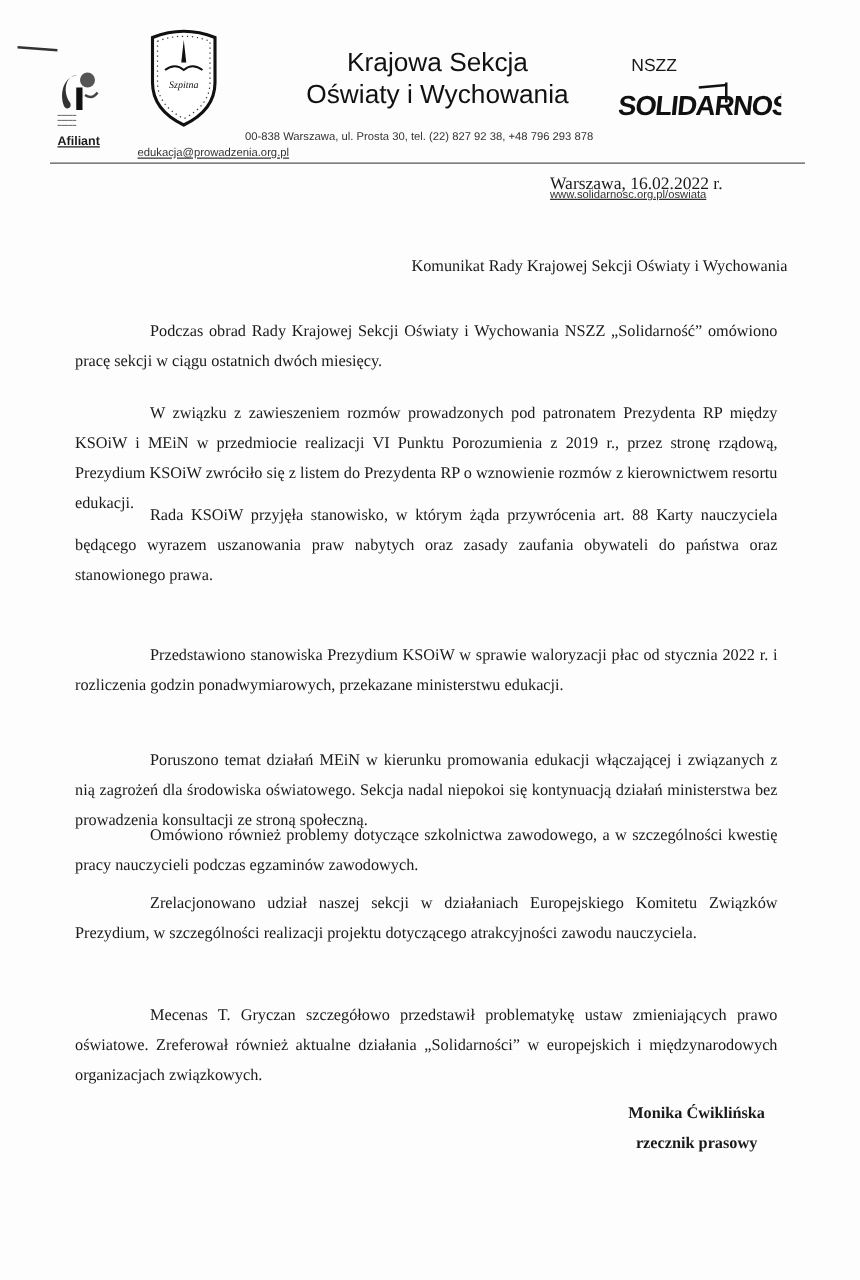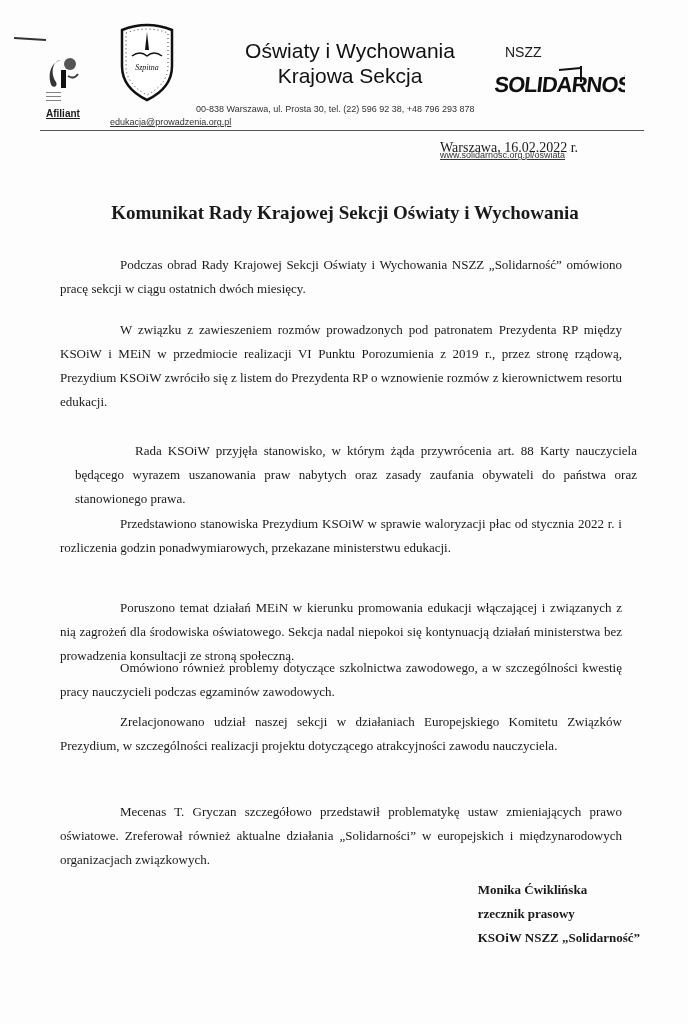--- a/index.html
+++ b/index.html
@@ -13,23 +13,23 @@
   .afiliant { left:46px; top:108px; font-size:10px; font-weight:bold;text-decoration:underline; }
   .shield { left:118px; top:22px; width:58px; height:80px; }
   .h-title { left:225px; top:38px; width:250px; text-align:center; font-size:21px; line-height:25px; color:#111; }
   .nszz { left:505px; top:44px; font-size:14px; }
   .solid-logo { left:495px; top:62px; width:130px; height:36px; }
   .addr { left:196px; top:104px; font-size:9px; color:#333; }
   .email { left:110px; top:117px; font-size:9px; color:#333; text-decoration:underline; }
   .www { left:440px; top:117px; font-size:9px; color:#333; text-decoration:underline;margin-top:33px; }
   .hr { left:40px; top:130px; width:604px; height:1px; background:#555; }
   .date { left:440px; top:140px; font-size:14px; }
-  .heading { left:60px; top:201px; width:570px; text-align:center; font-size:19px; font-weight:bold; line-height:24px; }
+  .heading { left:60px; top:201px; width:570px; text-align:right; font-size:13px; font-weight:normal; line-height:24px; }
   .para { left:60px; width:562px; font-size:13px; line-height:24px; text-align:justify; text-indent:60px; }
-  .sig { right:48px; text-align:left; font-size:13px; font-weight:bold; line-height:24px; }
+  .sig { right:76px; text-align:center; font-size:13px; font-weight:bold; line-height:24px; }
 </style>
 </head>
 <body>
 
 <div class="abs dash"></div>
 
 <svg class="abs ei-logo" viewBox="0 0 32 36">
   <path d="M14 4 C4 4 2 18 8 26 C10 30 6 32 4 30 C0 24 0 6 14 4 Z" fill="#333"></path>
   <rect x="13" y="14" width="5" height="18" fill="#111"></rect>
   <circle cx="22" cy="8" r="6" fill="#555"></circle>
@@ -40,48 +40,47 @@
 
 <svg class="abs shield" viewBox="0 0 58 80">
   <path d="M4 8 Q29 -2 54 8 L54 44 Q54 66 29 78 Q4 66 4 44 Z" fill="#fff" stroke="#111" stroke-width="2.5"></path>
   <path d="M8 11 Q29 3 50 11 L50 44 Q50 62 29 73 Q8 62 8 44 Z" fill="none" stroke="#333" stroke-width="1" stroke-dasharray="1 3"></path>
   <path d="M29 10 L27 28 L31 28 Z" fill="#111"></path>
   <path d="M14 34 Q22 28 29 34 Q36 28 44 34" stroke="#111" stroke-width="1.5" fill="none"></path>
   <text x="29" y="48" font-size="8" text-anchor="middle" font-family="Liberation Serif, serif" font-style="italic" fill="#111">Szpitna</text>
 </svg>
 
 <div class="abs h-title sans">
+  <div>Krajowa Sekcja</div>
   <div>Oświaty i Wychowania</div>
-  <div>Krajowa Sekcja</div>
 </div>
 
 <div class="abs nszz sans">NSZZ</div>
 <svg class="abs solid-logo" viewBox="0 0 130 36">
   <line x1="64" y1="8" x2="86" y2="6" stroke="#111" stroke-width="2"></line>
   <line x1="86" y1="4" x2="86" y2="20" stroke="#111" stroke-width="2"></line>
   <text x="2" y="30" font-size="22" font-weight="bold" font-family="Liberation Sans, sans-serif" fill="#111" letter-spacing="-1" transform="skewX(-6)">SOLIDARNOŚĆ</text>
 </svg>
 
-<div class="abs addr sans">00-838 Warszawa, ul. Prosta 30, tel. (22) 596 92 38, +48 796 293 878</div>
+<div class="abs addr sans">00-838 Warszawa, ul. Prosta 30, tel. (22) 827 92 38, +48 796 293 878</div>
 <div class="abs email sans">edukacja@prowadzenia.org.pl</div>
 <div class="abs www sans">www.solidarnosc.org.pl/oswiata</div>
 <div class="abs hr"></div>
 
 <div class="abs date serif">Warszawa, 16.02.2022 r.</div>
 
 <div class="abs heading serif">
   <div>Komunikat Rady Krajowej Sekcji Oświaty i Wychowania</div>
 </div>
 
 <div class="abs para serif" style="top:253px;">Podczas obrad Rady Krajowej Sekcji Oświaty i Wychowania NSZZ „Solidarność” omówiono pracę sekcji w ciągu ostatnich dwóch miesięcy.</div>
 <div class="abs para serif" style="top:318px;">W związku z zawieszeniem rozmów prowadzonych pod patronatem Prezydenta RP między KSOiW i MEiN w przedmiocie realizacji VI Punktu Porozumienia z 2019 r., przez stronę rządową, Prezydium KSOiW zwróciło się z listem do Prezydenta RP o wznowienie rozmów z kierownictwem resortu edukacji.</div>
-<div class="abs para serif" style="top:439px;margin-left:15px;">Rada KSOiW przyjęła stanowisko, w którym żąda przywrócenia art. 88 Karty nauczyciela będącego wyrazem uszanowania praw nabytych oraz zasady zaufania obywateli do państwa oraz stanowionego prawa.</div>
+<div class="abs para serif" style="top:400px;">Rada KSOiW przyjęła stanowisko, w którym żąda przywrócenia art. 88 Karty nauczyciela będącego wyrazem uszanowania praw nabytych oraz zasady zaufania obywateli do państwa oraz stanowionego prawa.</div>
 <div class="abs para serif" style="top:512px;">Przedstawiono stanowiska Prezydium KSOiW w sprawie waloryzacji płac od stycznia 2022 r. i rozliczenia godzin ponadwymiarowych, przekazane ministerstwu edukacji.</div>
 <div class="abs para serif" style="top:566px;margin-top:30px;">Poruszono temat działań MEiN w kierunku promowania edukacji włączającej i związanych z nią zagrożeń dla środowiska oświatowego. Sekcja nadal niepokoi się kontynuacją działań ministerstwa bez prowadzenia konsultacji ze stroną społeczną.</div>
 <div class="abs para serif" style="top:656px;">Omówiono również problemy dotyczące szkolnictwa zawodowego, a w szczególności kwestię pracy nauczycieli podczas egzaminów zawodowych.</div>
 <div class="abs para serif" style="top:710px;">Zrelacjonowano udział naszej sekcji w działaniach Europejskiego Komitetu Związków Prezydium, w szczególności realizacji projektu dotyczącego atrakcyjności zawodu nauczyciela.</div>
 <div class="abs para serif" style="top:800px;">Mecenas T. Gryczan szczegółowo przedstawił problematykę ustaw zmieniających prawo oświatowe. Zreferował również aktualne działania „Solidarności” w europejskich i międzynarodowych organizacjach związkowych.</div>
 
 <div class="abs sig serif" style="top:878px;">
   <div>Monika Ćwiklińska</div>
   <div>rzecznik prasowy</div>
-  <div>KSOiW NSZZ „Solidarność”</div>
 </div>
 
 </body></html>

